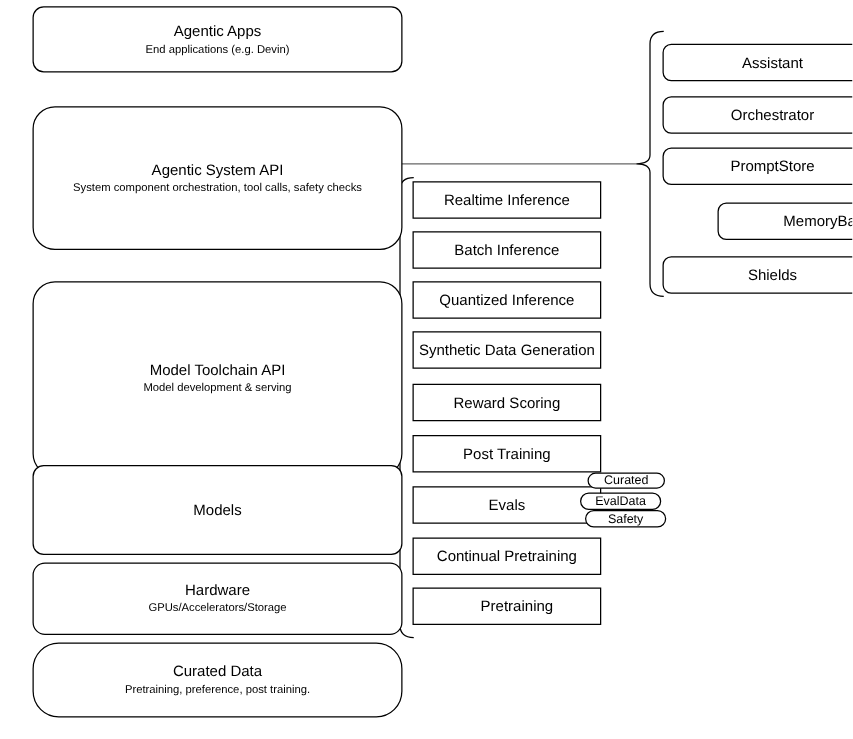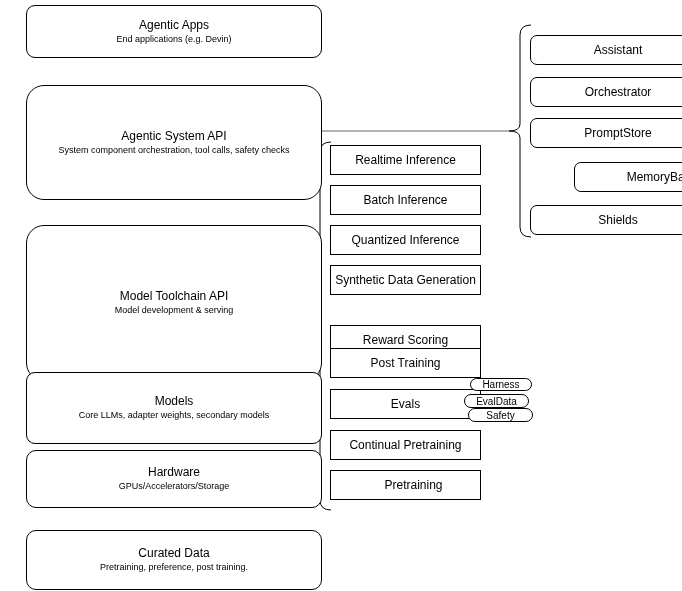--- a/index.html
+++ b/index.html
@@ -15,24 +15,24 @@
   }
   .node .title{font-size:12px;line-height:15px;white-space:nowrap;}
   .node .subtitle{font-size:9px;line-height:13px;white-space:nowrap;}
   
   .lbox{left:2px;width:296px;margin-left:24px;}
   .l0{top:5px;height:53px;border-radius:9px;}
   .l1{top:85px;height:115px;border-radius:18px;}
   .l2{top:225px;height:156px;border-radius:18px;}
   .l3{top:372px;height:72px;border-radius:9px;}
   .l4{top:450px;height:58px;border-radius:10px;}
-  .l5{top:530px;height:60px;border-radius:10px;}
+  .l5{top:514px;height:60px;border-radius:21px;}
   
   .mbox{left:330px;width:151px;height:30px;border-radius:0;}
-  .m0{top:145px;}.m1{top:185px;}.m2{top:225px;}.m3{top:265px;}.m4{top:325px;}
+  .m0{top:145px;}.m1{top:185px;}.m2{top:225px;}.m3{top:265px;}.m4{top:307px;}
   .m5{top:348px;}.m6{top:389px;}.m7{top:430px;}.m8{top:470px;padding-left:16px;}
   .mbox .title{font-size:12px;}
   
   .rbox{left:530px;width:176px;height:30px;border-radius:7px;}
   .r0{top:35px;}.r1{top:77px;}.r2{top:118px;}.r3{top:162px;margin-left:44px;}.r4{top:205px;}
   .rbox .title{font-size:12px;}
   
   .pill{
     position:absolute;background:#fff;border:1px solid #000;border-radius:999px;
     box-sizing:border-box;z-index:3;display:flex;align-items:center;justify-content:center;
@@ -60,21 +60,20 @@
   <div class="node lbox l1">
     <div class="title">Agentic System API</div>
     <div class="subtitle">System component orchestration, tool calls, safety checks</div>
   </div>
   <div class="node lbox l2">
     <div class="title">Model Toolchain API</div>
     <div class="subtitle">Model development &amp; serving</div>
   </div>
   <div class="node lbox l3">
     <div class="title">Models</div>
-    <div class="subtitle">Core LLMs, adapter weights, secondary models</div>
   </div>
   <div class="node lbox l4">
     <div class="title">Hardware</div>
     <div class="subtitle">GPUs/Accelerators/Storage</div>
   </div>
   <div class="node lbox l5">
     <div class="title">Curated Data</div>
     <div class="subtitle">Pretraining, preference, post training.</div>
   </div>
 
@@ -99,21 +98,21 @@
   <div class="node mbox m6">
     <div class="title">Evals</div>
   </div>
   <div class="node mbox m7">
     <div class="title">Continual Pretraining</div>
   </div>
   <div class="node mbox m8">
     <div class="title">Pretraining</div>
   </div>
 
-  <div class="pill p0">Harness</div>
+  <div class="pill p0">Curated</div>
   <div class="pill p1">EvalData</div>
   <div class="pill p2">Safety</div>
 
   <div class="node rbox r0">
     <div class="title">Assistant</div>
   </div>
   <div class="node rbox r1">
     <div class="title">Orchestrator</div>
   </div>
   <div class="node rbox r2">

